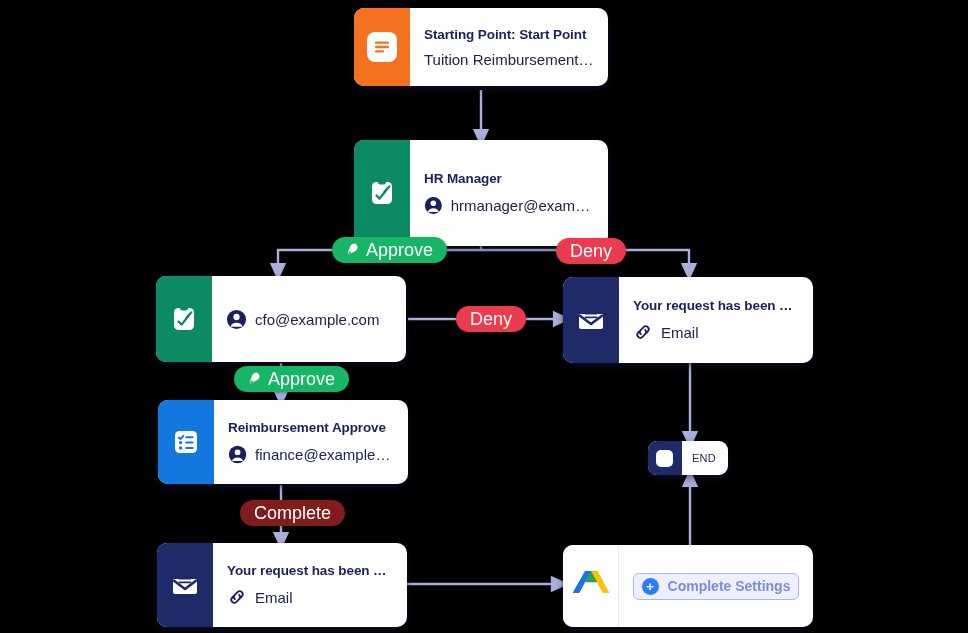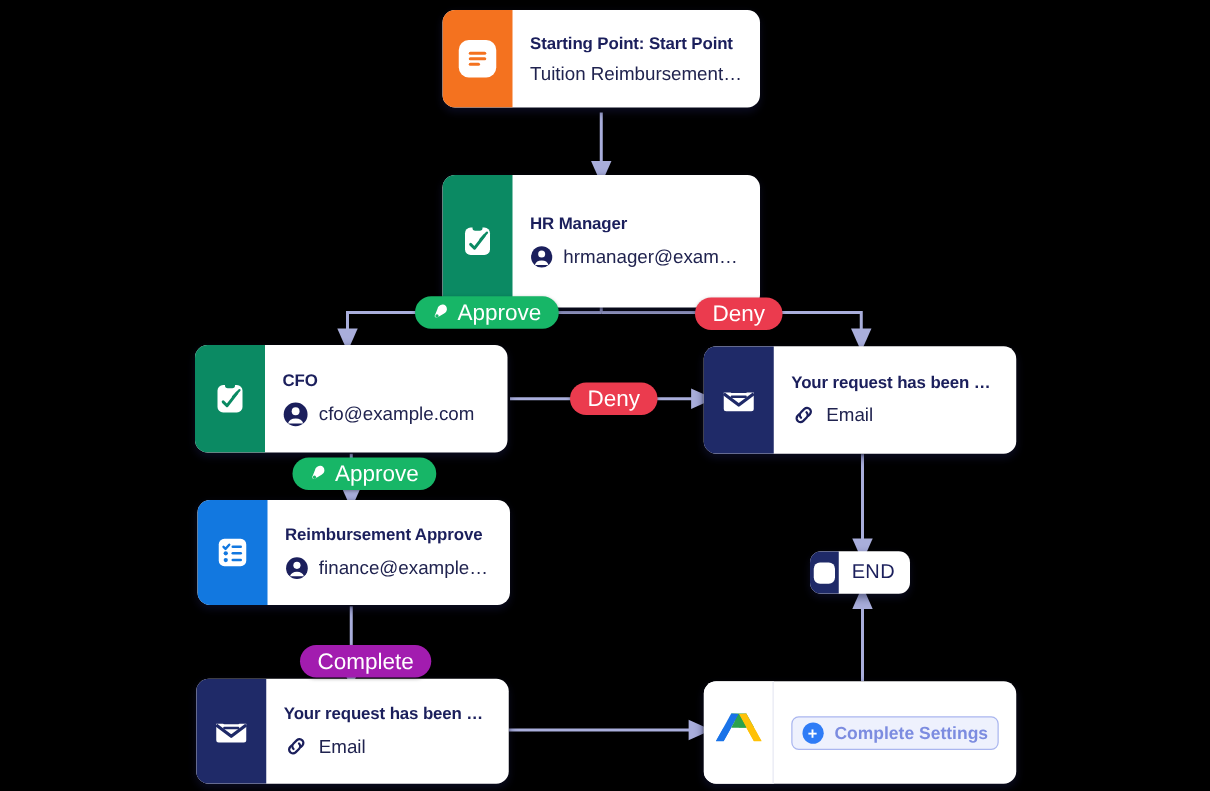--- a/index.html
+++ b/index.html
@@ -90,21 +90,21 @@
     height: 26px;
     padding: 0 14px;
     border-radius: 14px;
     font-size: 18px;
     color: #ffffff;
     white-space: nowrap;
     box-shadow: 0 1px 3px rgba(0,0,0,.35);
   }
   .pill.approve  { background: #17B667; }
   .pill.deny     { background: #EB3B4E; }
-  .pill.complete { background: #a21caf; margin-top: 16px; }
+  .pill.complete { background: #7f1d1d; }
 
   
   .endnode {
     position: absolute;
     display: flex;
     align-items: center;
     height: 34px;
     border-radius: 9px;
     background: #ffffff;
     overflow: hidden;
@@ -116,21 +116,21 @@
     display: flex; align-items: center; justify-content: center;
   }
   .endnode .cap i {
     display: block;
     width: 17px; height: 17px;
     border-radius: 5px;
     background: #ffffff;
   }
   .endnode .lbl {
     padding: 0 12px 0 10px;
-    font-size: 16px;
+    font-size: 11px;
     color: #1b1f5c;
     letter-spacing: .3px;
   }
 
   
   .settings-btn {
     display: flex;
     align-items: center;
     justify-content: center;
     gap: 9px;
@@ -229,21 +229,20 @@
   <div class="node" style="left:156px; top:276px; width:250px; height:86px;">
     <div class="ico green">
       <svg width="30" height="30" viewBox="0 0 30 30" aria-hidden="true">
         <rect x="5" y="4" width="20" height="22" rx="4.5" fill="#ffffff"></rect>
         <rect x="11" y="2" width="8" height="4.5" rx="2.2" fill="#0B8A63"></rect>
         <path d="M9.5,17.5 L12.6,20.6 L20.5,10.5" stroke="#0B8A63" stroke-width="2.3" fill="none" stroke-linecap="round" stroke-linejoin="round"></path>
         <path d="M17.5,13.5 L22.5,8.2" stroke="#0B8A63" stroke-width="2" stroke-linecap="round"></path>
       </svg>
     </div>
     <div class="body">
-      <div class="title">CFO</div>
       <div class="sub">
         <svg width="21" height="21" viewBox="0 0 22 22" aria-hidden="true">
           <circle cx="11" cy="11" r="10" fill="#1b1f5c"></circle>
           <circle cx="11" cy="8.4" r="3.3" fill="#ffffff"></circle>
           <path d="M4.6,18.6 a6.6,5.6 0 0 1 12.8,0 Z" fill="#ffffff"></path>
         </svg>
         <span class="txt">cfo@example.com</span>
       </div>
     </div>
   </div>

